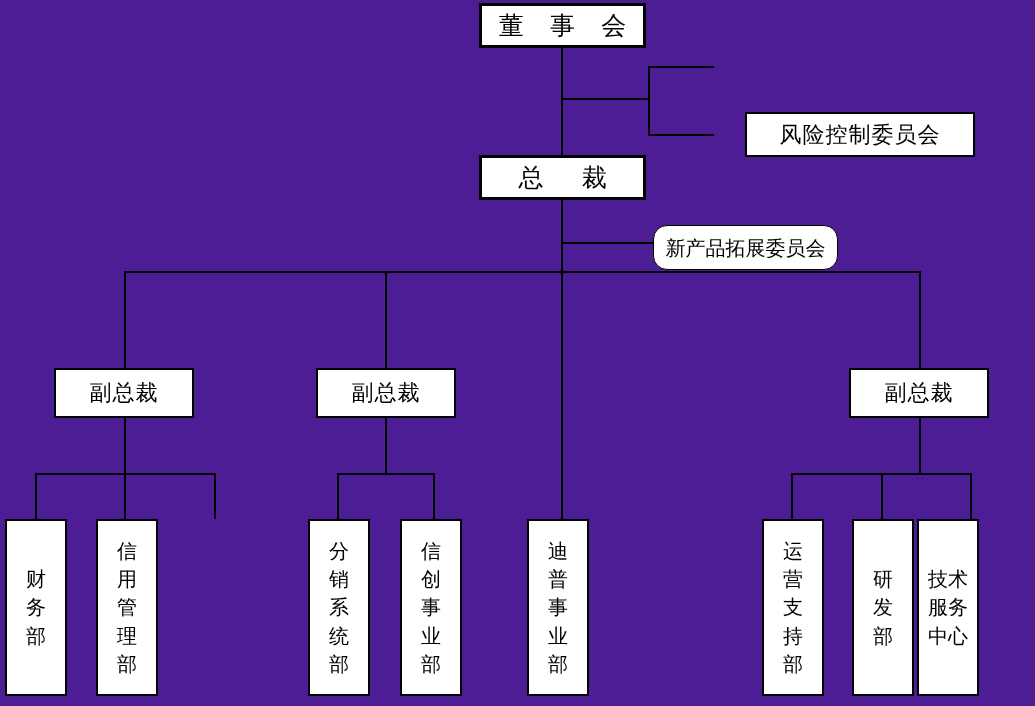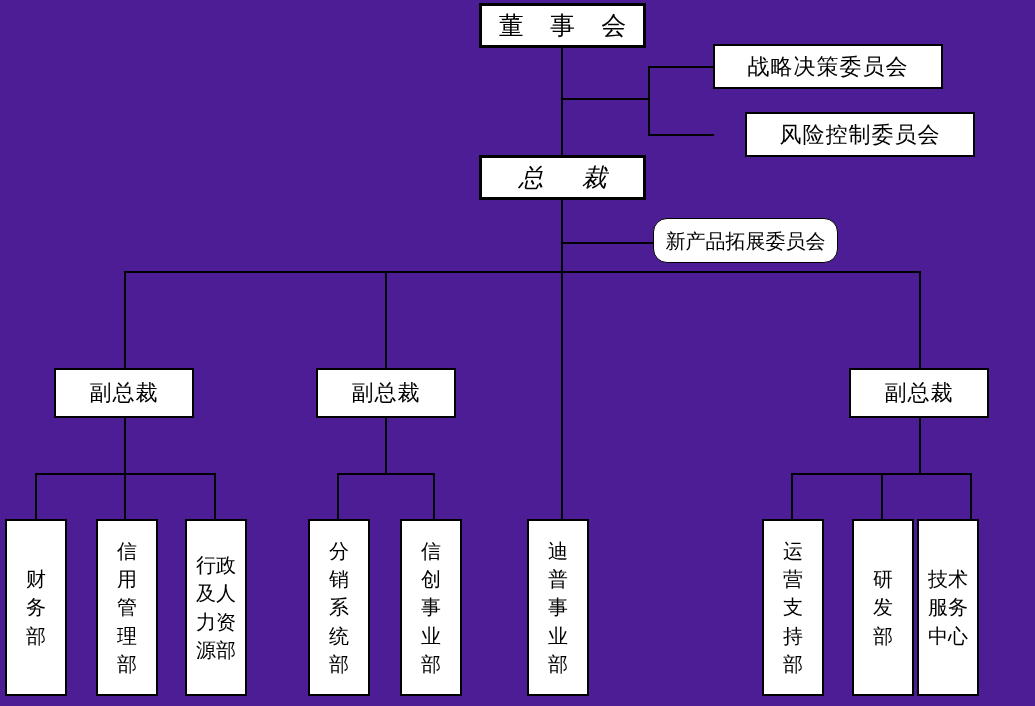--- a/index.html
+++ b/index.html
@@ -33,21 +33,21 @@
   .node.thin { border-width: 1.5px; }
   .node.thick { border-width: 3px; }
 
   .node-label {
     display: block;
     white-space: pre-line;
   }
 
   
   .lvl-board   { font-size: 25px; letter-spacing: 10px; text-indent: 10px; }
-  .lvl-ceo     { font-size: 25px; letter-spacing: 16px; text-indent: 16px; font-style: italic; }
+  .lvl-ceo     { font-size: 25px; letter-spacing: 16px; text-indent: 16px; }
   .lvl-comm    { font-size: 22px; letter-spacing: 1px; }
   .lvl-comm2   { font-size: 20px; letter-spacing: 0px; }
   .lvl-vp      { font-size: 22px; letter-spacing: 1px; }
 
   
   .dept {
     font-size: 20px;
     line-height: 1.42;
     letter-spacing: 0px;
     padding: 4px 0;
@@ -100,33 +100,30 @@
   <div class="ln ln-v" style="left:919px; top:418px; height:57px;"></div>
   <div class="ln ln-h" style="left:791px; top:473px; width:181px;"></div>
   <div class="ln ln-v" style="left:791px; top:473px; height:46px;"></div>
   <div class="ln ln-v" style="left:881px; top:473px; height:46px;"></div>
   <div class="ln ln-v" style="left:970px; top:473px; height:46px;"></div>
 
   <div class="node thick lvl-board" style="left:479px; top:3px; width:167px; height:45px;">
     <span class="node-label">董 事 会</span>
   </div>
 
-  <div class="node lvl-comm" style="left:713px; top:44px; width:230px; height:45px;">
-    <span class="node-label">战略决策委员会</span>
-  </div>
 
   <div class="node lvl-comm" style="left:713px; top:112px; width:230px; height:45px;margin-left:32px;">
     <span class="node-label">风险控制委员会</span>
   </div>
 
   <div class="node thick lvl-ceo" style="left:479px; top:155px; width:167px; height:45px;">
     <span class="node-label">总  裁</span>
   </div>
 
-  <div class="node thin lvl-comm2" style="left:653px; top:218px; width:185px; height:45px;border-radius:14px;">
+  <div class="node thin lvl-comm2" style="left:653px; top:225px; width:185px; height:45px;border-radius:14px;">
     <span class="node-label">新产品拓展委员会</span>
   </div>
 
   <div class="node lvl-vp" style="left:54px; top:368px; width:140px; height:50px;">
     <span class="node-label">副总裁</span>
   </div>
 
   <div class="node lvl-vp" style="left:316px; top:368px; width:140px; height:50px;">
     <span class="node-label">副总裁</span>
   </div>
@@ -142,26 +139,20 @@
   </div>
 
   <div class="node dept" style="left:96px; top:519px; width:62px; height:177px;">
     <span class="node-label">信
 用
 管
 理
 部</span>
   </div>
 
-  <div class="node dept" style="left:185px; top:519px; width:62px; height:177px;">
-    <span class="node-label">行政
-及人
-力资
-源部</span>
-  </div>
 
   <div class="node dept" style="left:308px; top:519px; width:62px; height:177px;">
     <span class="node-label">分
 销
 系
 统
 部</span>
   </div>
 
   <div class="node dept" style="left:400px; top:519px; width:62px; height:177px;">

